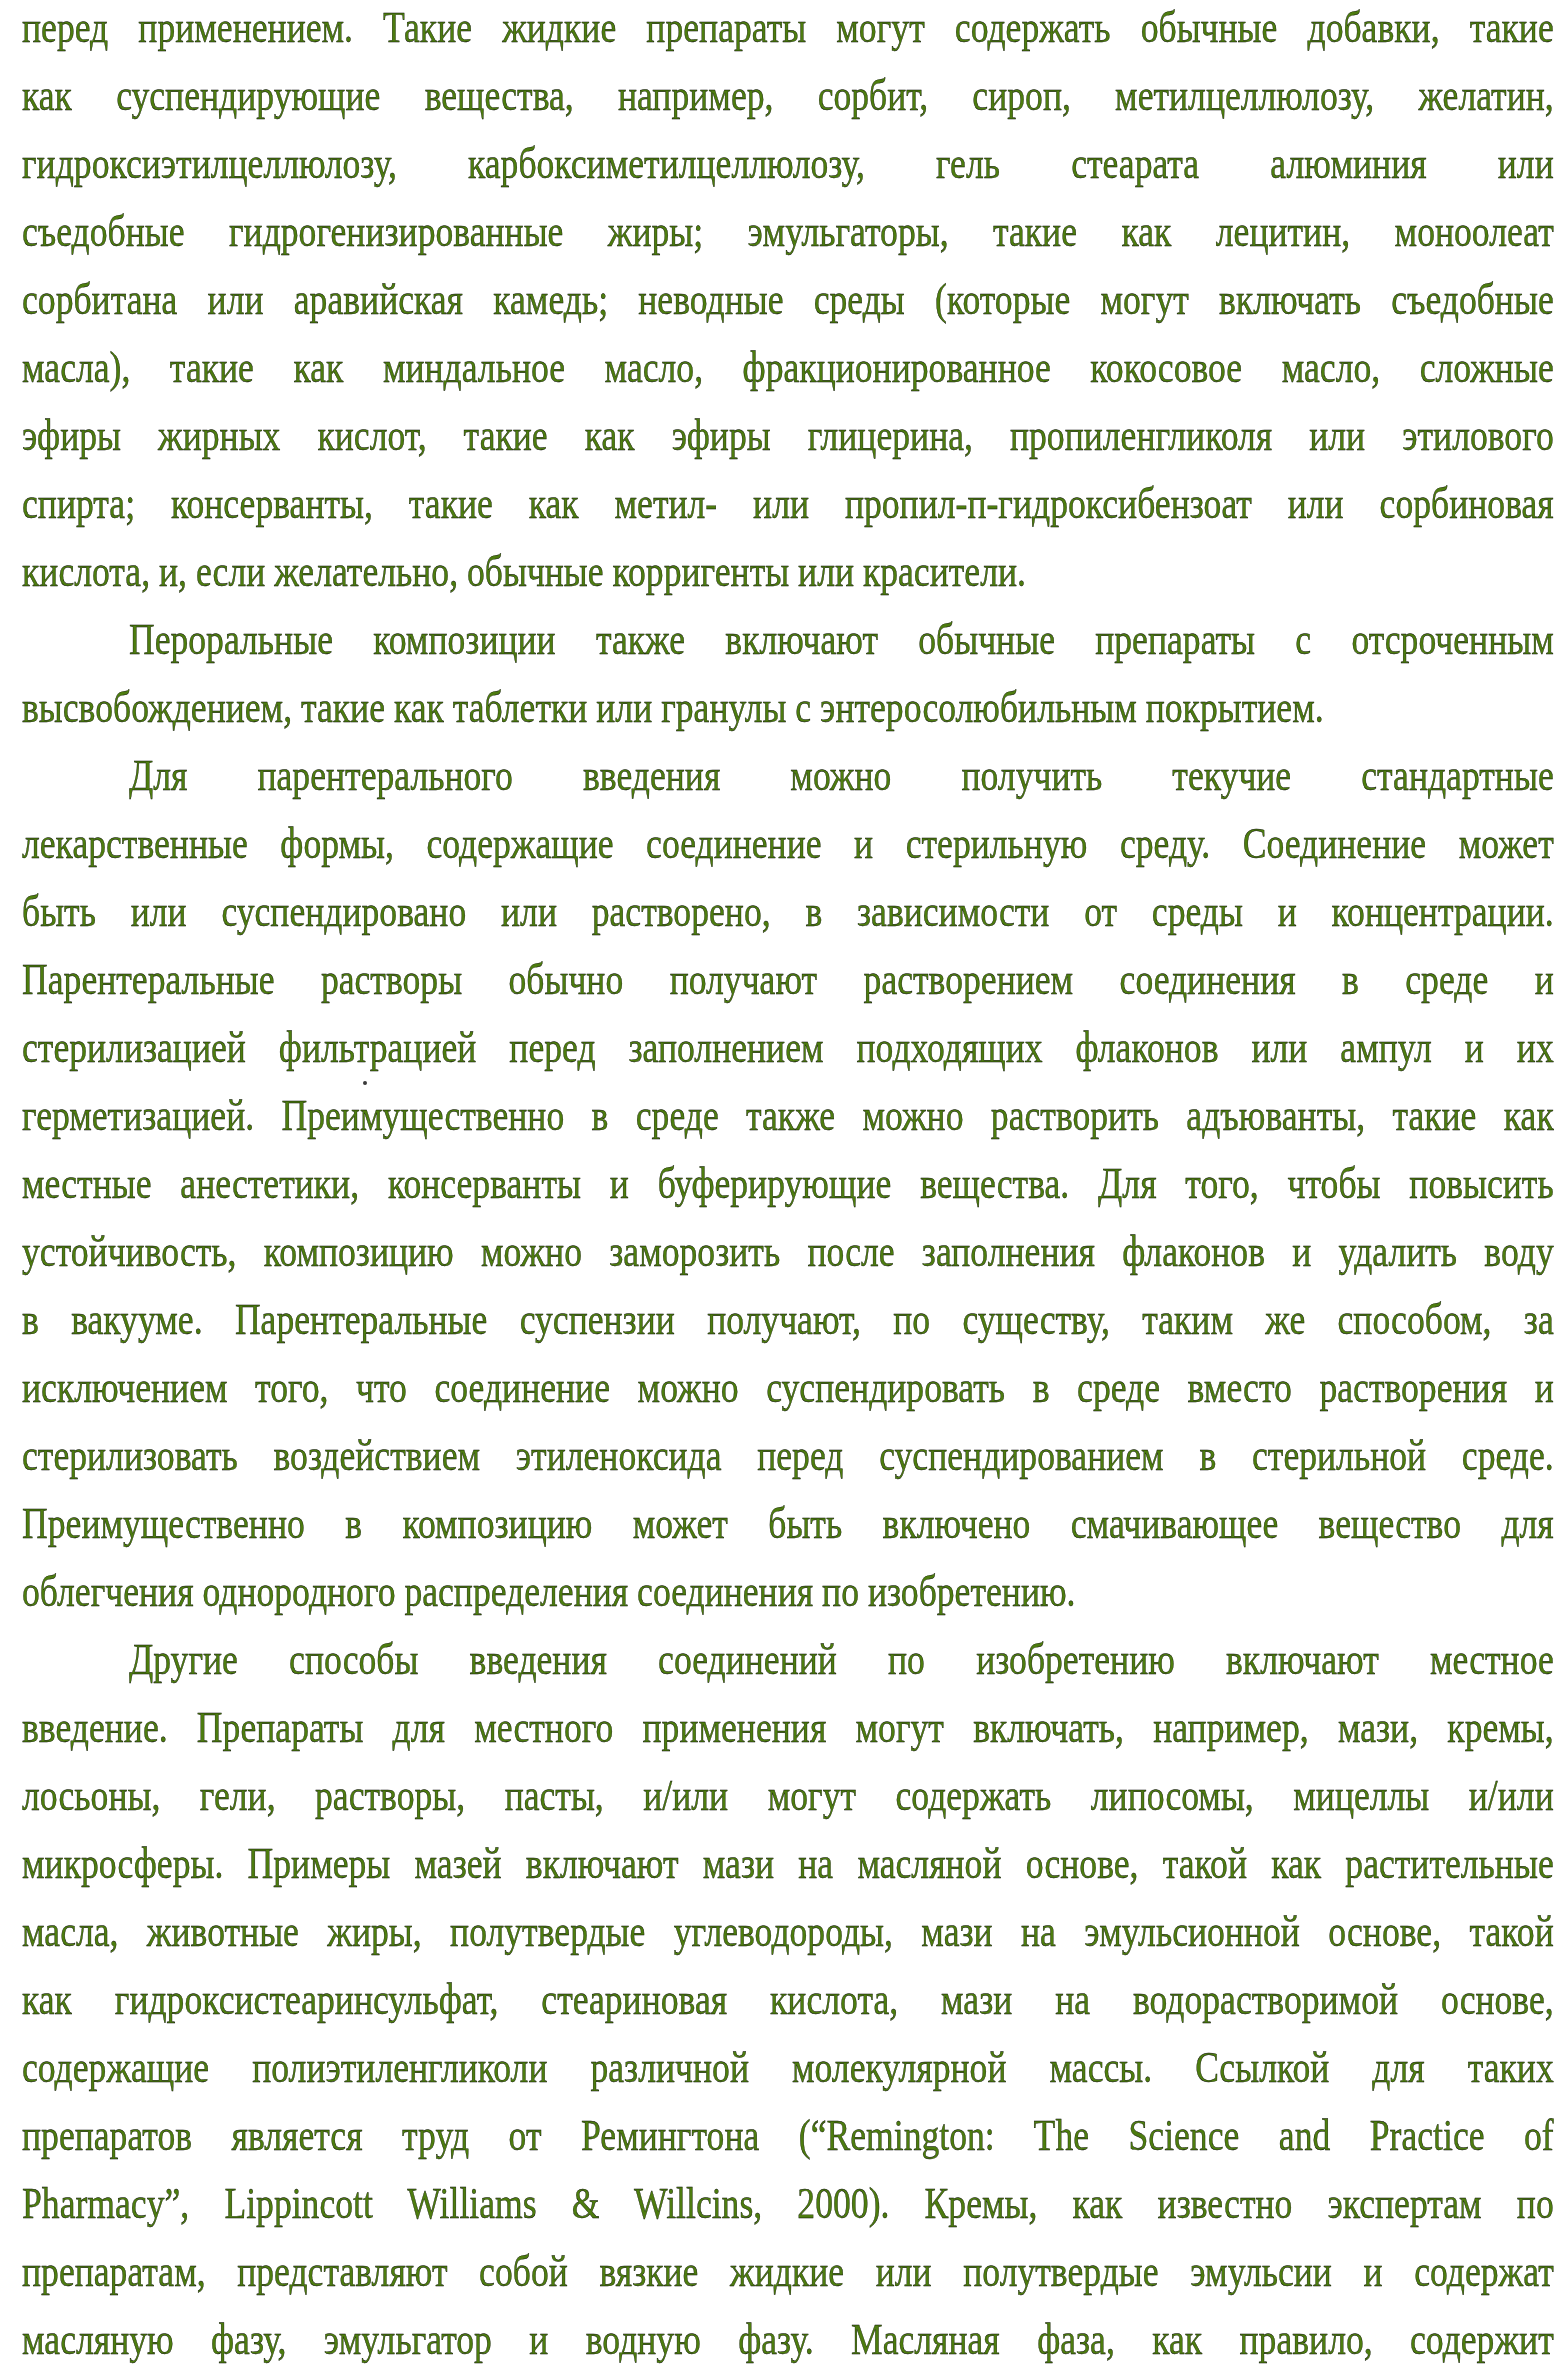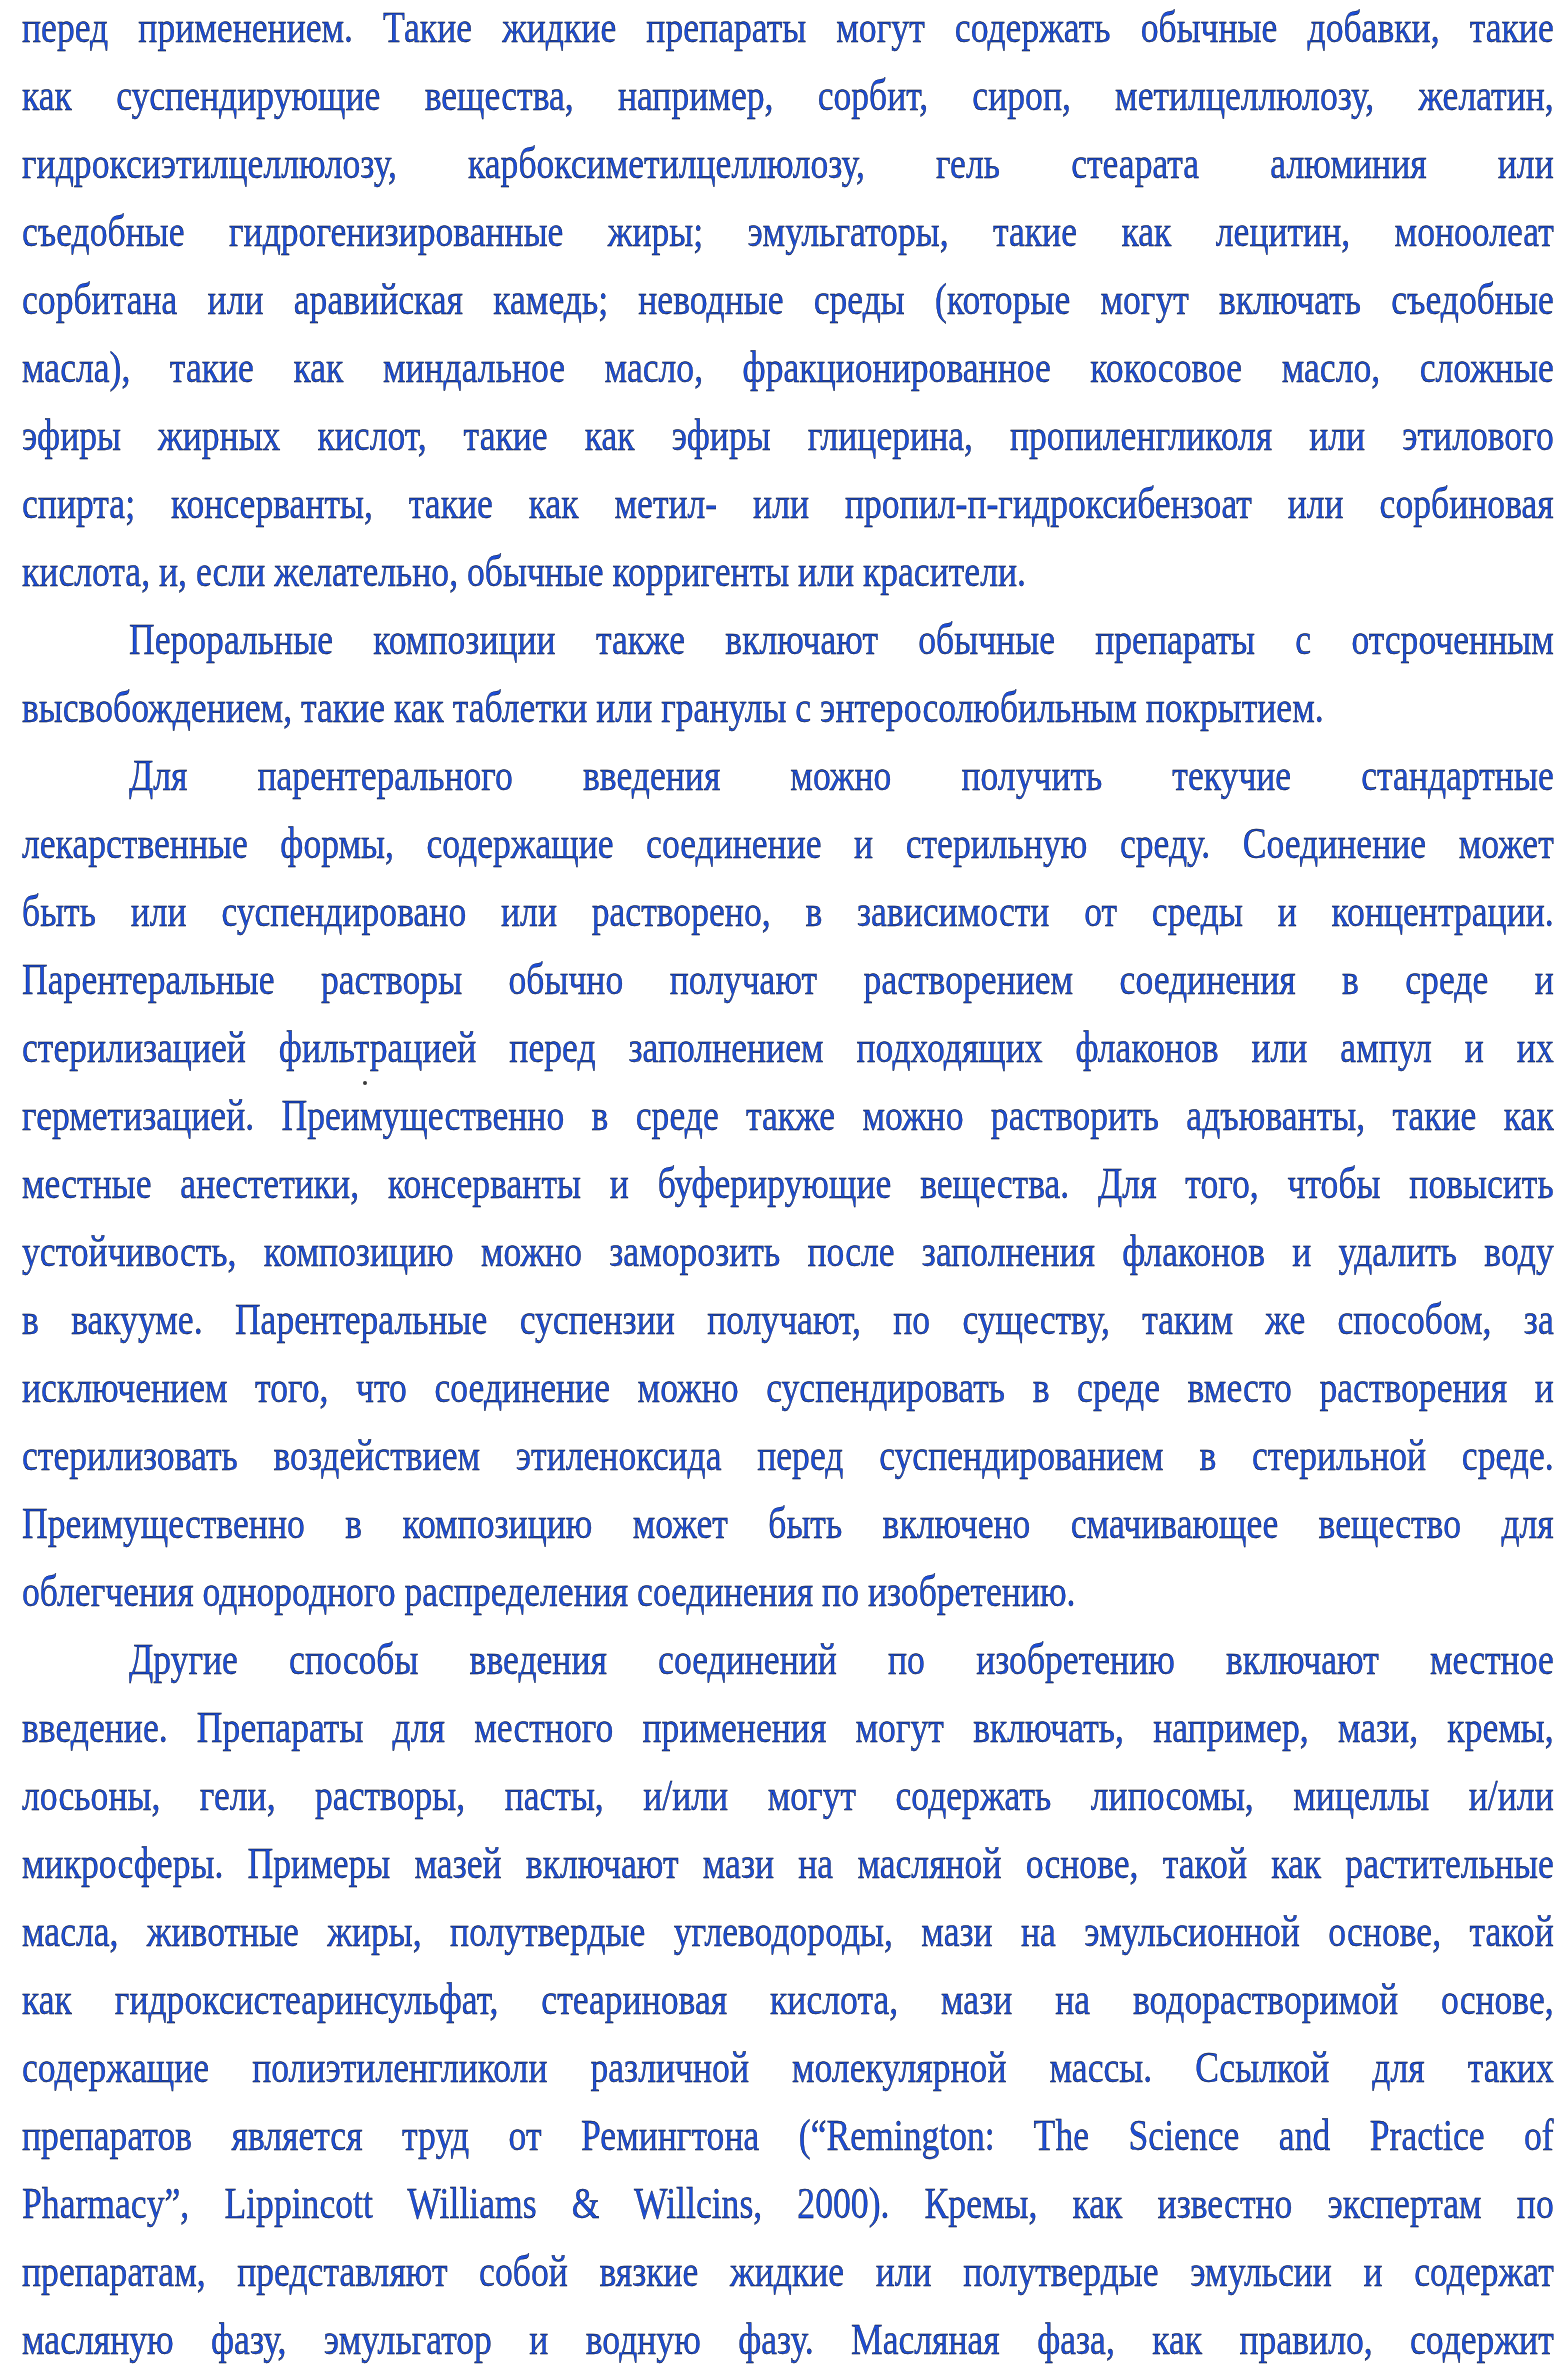--- a/index.html
+++ b/index.html
@@ -10,21 +10,21 @@
   body {
     width: 1563px;
     height: 2377px;
     overflow: hidden;
   }
   #page {
     position: relative;
     width: 1563px;
     height: 2377px;
     background: #ffffff;
-    color: #1d4ed8;
+    color: #4d7c0f;
     font-family: "Liberation Serif", "DejaVu Serif", serif;
   }
   
   #textblock {
     position: absolute;
     left: 22px;
     top: -6.3px;
     width: 1891px;
     transform: scaleX(0.81);
     transform-origin: top left;

